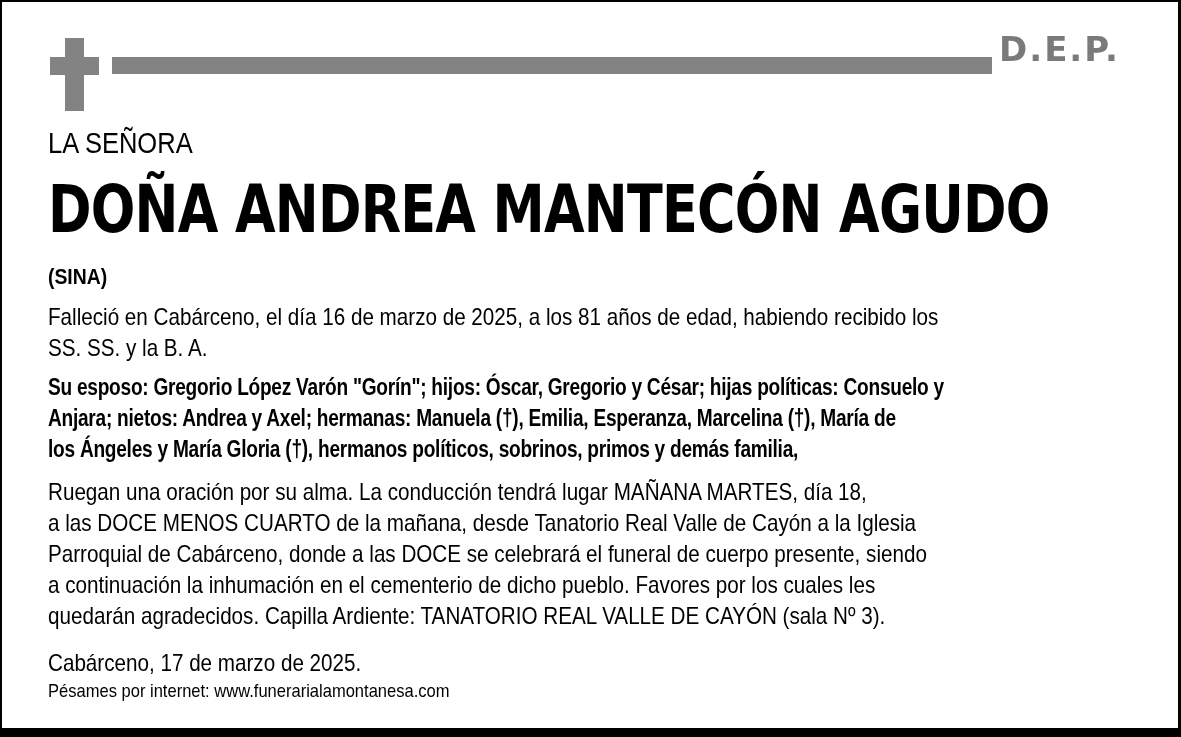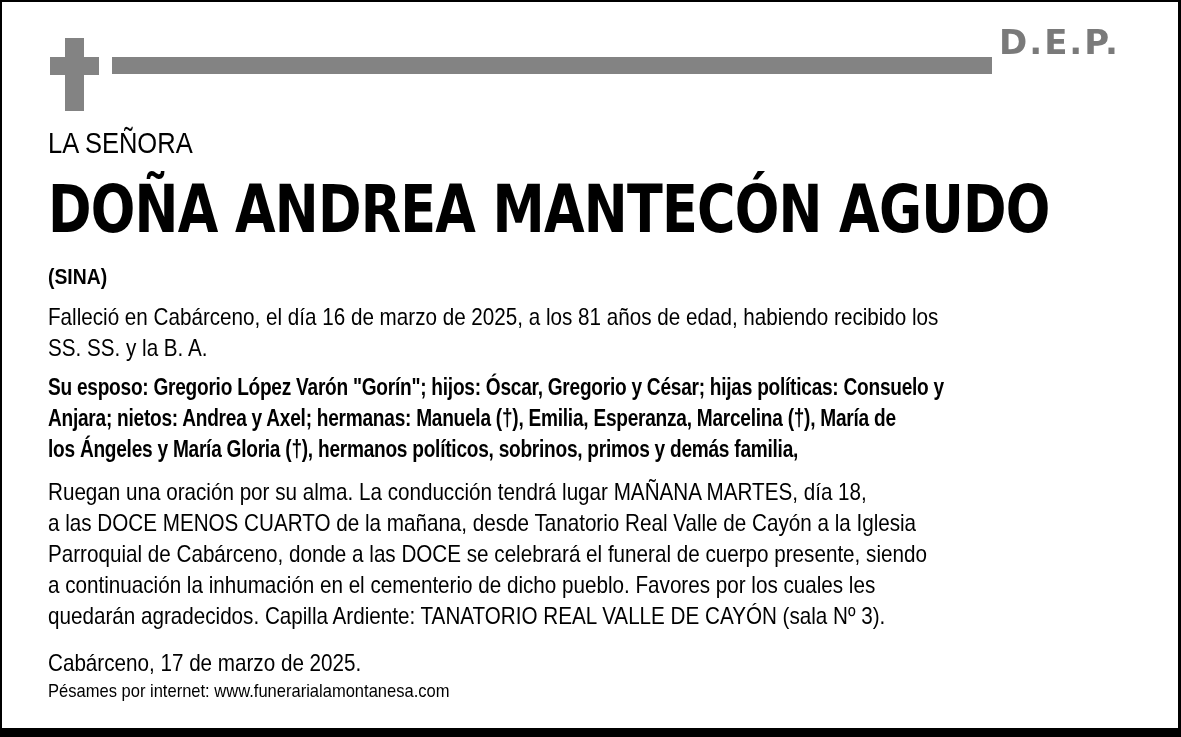--- a/index.html
+++ b/index.html
@@ -7,21 +7,21 @@
     .frame {
       position: absolute; left: 0; top: 0; width: 1181px; height: 737px;
       box-sizing: border-box; background: #fff;
       border-top: 2px solid #000; border-left: 2px solid #000; border-right: 3px solid #000;
     }
     .bottom-bar { position: absolute; left: 0; top: 728px; width: 1181px; height: 9px; background: #000; }
     .cross-v { position: absolute; left: 63px; top: 36px; width: 19px; height: 73px; background: #838383; }
     .cross-h { position: absolute; left: 48px; top: 55px; width: 49px; height: 18px; background: #838383; }
     .rule { position: absolute; left: 110px; top: 55px; width: 880px; height: 17px; background: #838383; }
     .dep {
-      position: absolute; left: 997px; top: 20px; font-family: "DejaVu Sans", sans-serif;
+      position: absolute; left: 997px; top: 27px; font-family: "DejaVu Sans", sans-serif;
       font-weight: bold; font-size: 34px; color: #7a7a7a; letter-spacing: 2px; line-height: 40px;
     }
     .t { position: absolute; left: 46px; font-family: "Liberation Sans", sans-serif; color: #000; white-space: nowrap; }
     .la-senora { top: 124px; font-size: 29px; line-height: 34px; transform: scaleX(0.88); transform-origin: left; }
     .name {
       top: 170px; font-size: 66px; line-height: 76px; font-weight: bold; letter-spacing: -1px;
       font-family: "DejaVu Sans", sans-serif; transform: scaleX(0.795); transform-origin: left;
     }
     .alias { top: 262px; font-size: 22px; font-weight: bold; line-height: 26px; transform: scaleX(0.88); transform-origin: left; }
     .para { font-size: 24px; line-height: 31px; transform: scaleX(0.86); transform-origin: left; }

